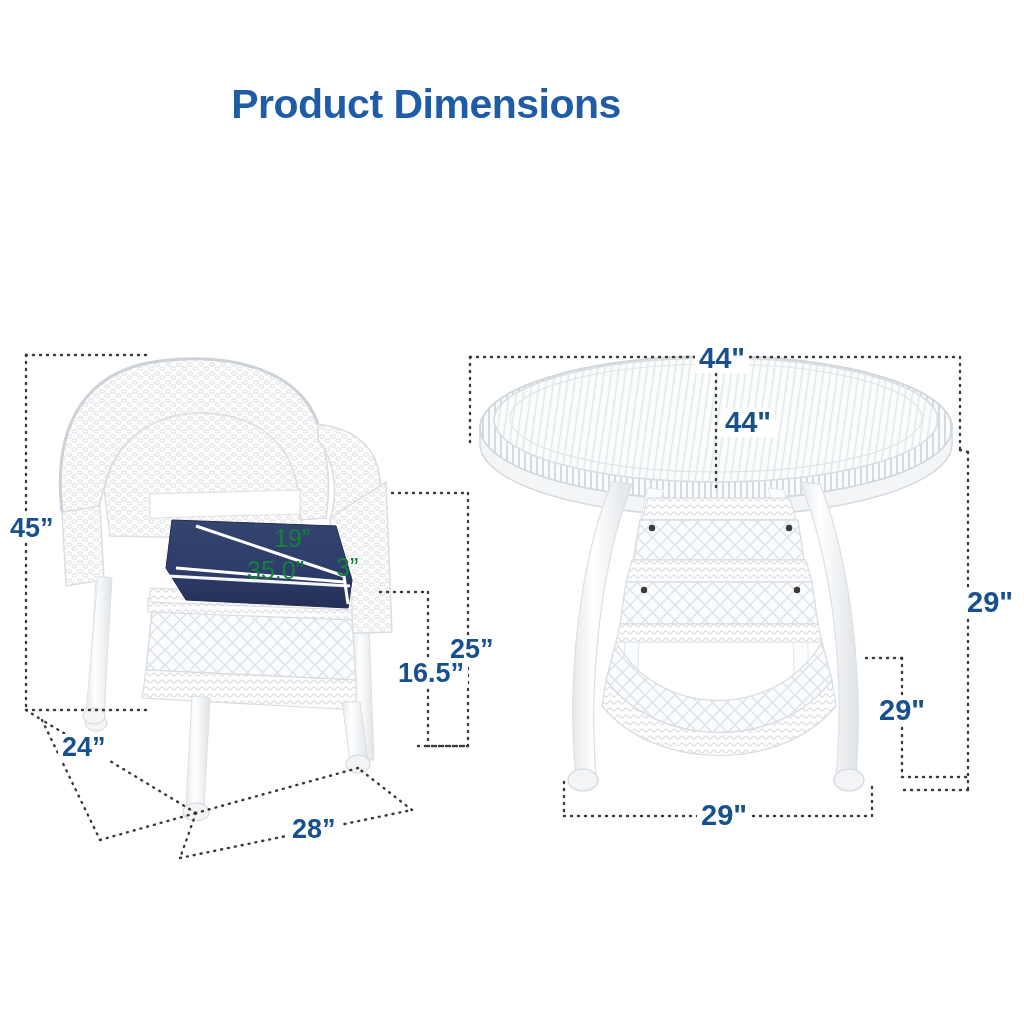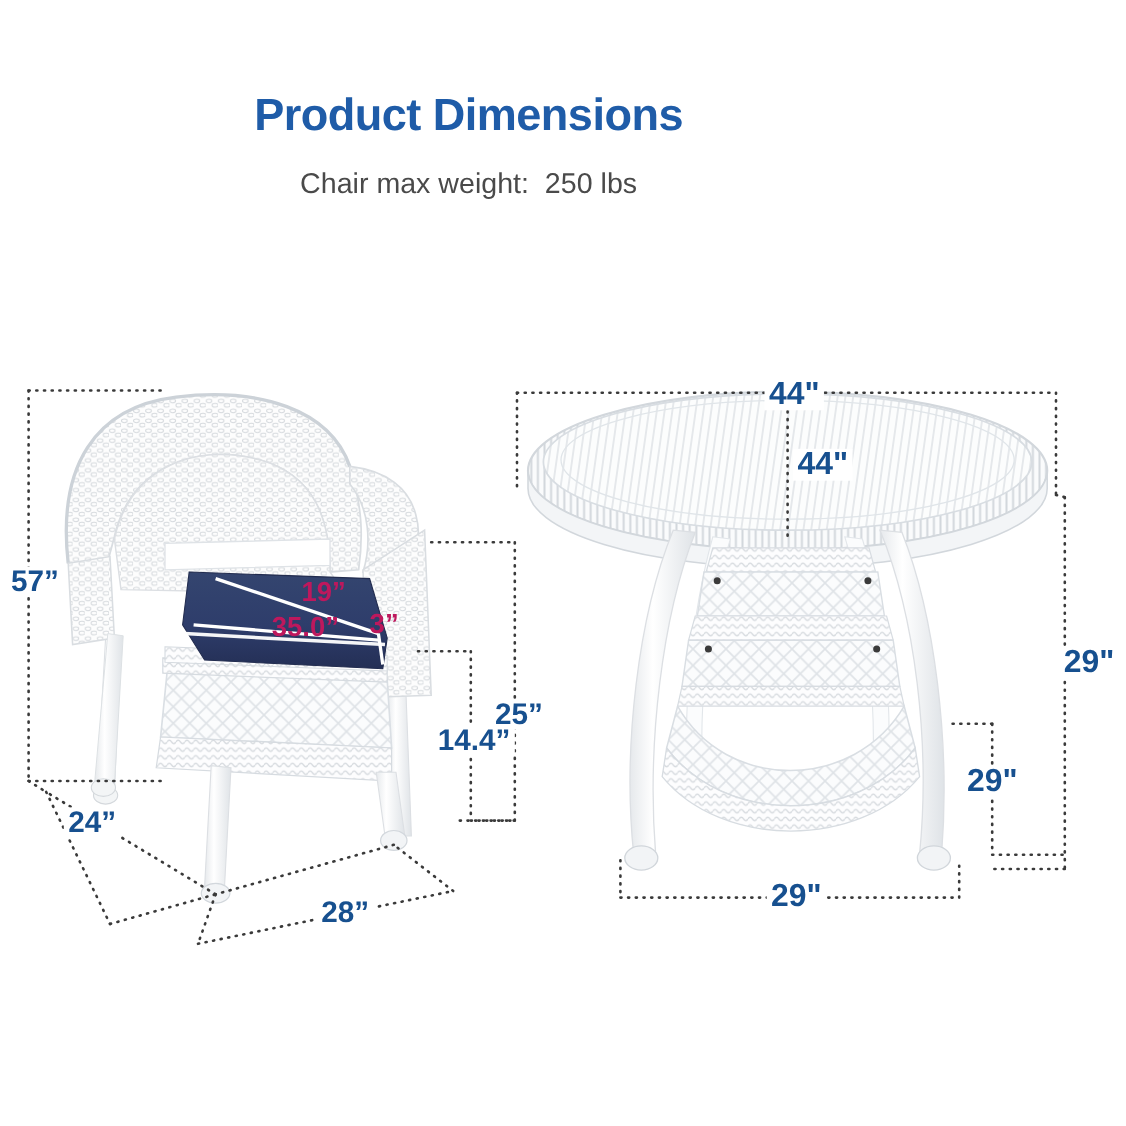--- a/index.html
+++ b/index.html
@@ -39,38 +39,37 @@
     font-weight:bold;
     font-size:27px;
     line-height:1;
     white-space:nowrap;
     background:#ffffff;
     padding:0 4px;
   }
   .dim.big{font-size:29px;}
   .cdim{
     position:absolute;
-    color:#be185d;
-    font-weight:bold;
+    color:#15803d;
+    font-weight:normal;
     font-size:25px;
     line-height:1;
     white-space:nowrap;
     background:transparent;
   }
 
   svg{display:block;}
   .svg-layer{position:absolute;left:0;top:0;pointer-events:none;}
 </style>
 </head>
 <body>
 
 <div id="page">
 
   <div class="title">Product Dimensions</div>
-  <div class="subtitle">Chair max weight:  250 lbs</div>
 
   <svg class="svg-layer" width="1024" height="1024" viewBox="0 0 1024 1024">
     <defs>
 
       <pattern id="weaveA" width="11" height="9" patternUnits="userSpaceOnUse">
         <rect width="11" height="9" fill="#fdfdfd"></rect>
         <ellipse cx="3" cy="2.5" rx="2.6" ry="1.7" fill="none" stroke="#d5d9dd" stroke-width="0.9"></ellipse>
         <ellipse cx="8.5" cy="6.5" rx="2.6" ry="1.7" fill="none" stroke="#d5d9dd" stroke-width="0.9"></ellipse>
       </pattern>
 
@@ -235,23 +234,23 @@
       <path d="M866 638 L902 638"></path>
       <path d="M902 638 L902 757"></path>
       <path d="M902 757 L968 757"></path>
 
       <path d="M564 762 L564 796"></path>
       <path name="t" d="M564 796 L872 796"></path>
       <path d="M872 796 L872 762"></path>
     </g>
   </svg>
 
-  <div class="dim" style="left:6px;  top:495px;">57”</div>
+  <div class="dim" style="left:6px;  top:495px;">45”</div>
   <div class="dim" style="left:446px; top:616px;">25”</div>
-  <div class="dim" style="left:394px; top:640px;">14.4”</div>
+  <div class="dim" style="left:394px; top:640px;">16.5”</div>
   <div class="dim" style="left:58px;  top:714px;">24”</div>
   <div class="dim" style="left:288px; top:796px;">28”</div>
 
   <div class="cdim" style="left:274px; top:506px;">19”</div>
   <div class="cdim" style="left:247px; top:538px;">35.0”</div>
   <div class="cdim" style="left:336px; top:535px;">3”</div>
 
   <div class="dim big" style="left:695px; top:324px;">44"</div>
   <div class="dim big" style="left:721px; top:388px;">44"</div>
   <div class="dim big" style="left:963px; top:568px;">29"</div>

